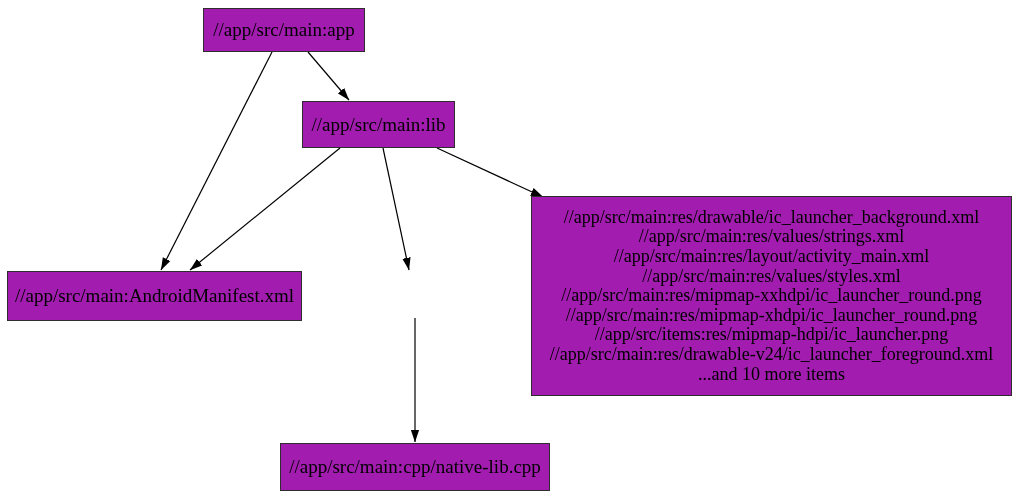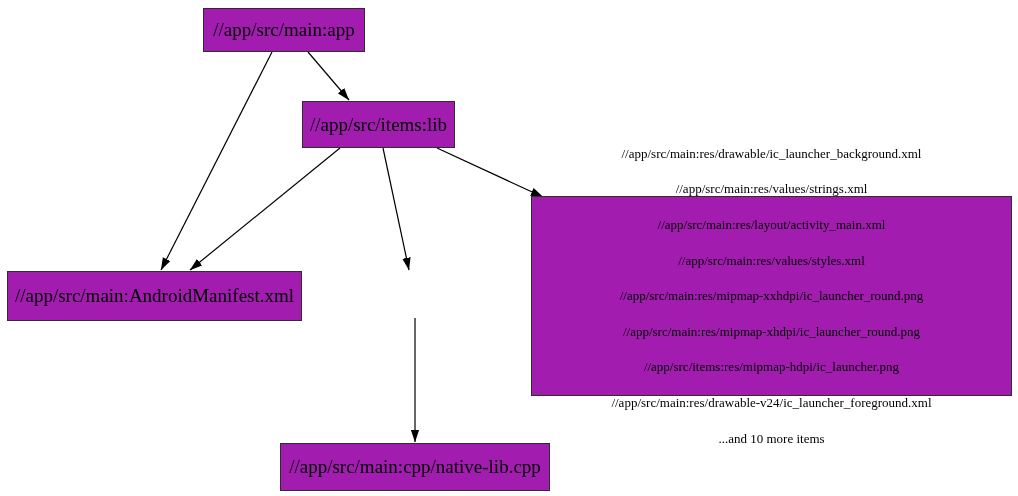--- a/index.html
+++ b/index.html
@@ -35,24 +35,23 @@
     background: #a21caf;
     display: flex;
     align-items: center;
     justify-content: center;
     text-align: center;
     font-size: 19px;
     white-space: nowrap;
   }
   .node-multi {
     flex-direction: column;
-    font-size: 13px;
+    font-size: 18px;
     line-height: 19.6px;
     padding: 3px 6px;
-    gap: 16px;
   }
   #node-app       { left: 203px; top: 8px;   width: 162px; height: 44px; }
   #node-lib       { left: 302px; top: 101px; width: 153px; height: 47px; }
   #node-manifest  { left: 7px;   top: 271px; width: 295px; height: 50px; }
   #node-jni-lib   { left: 325px; top: 271px; width: 182px; height: 47px; }
   #node-resources { left: 531px; top: 196px; width: 481px; height: 200px; }
   #node-cpp       { left: 280px; top: 443px; width: 270px; height: 48px; }
 </style>
 </head>
 <body>
@@ -71,21 +70,21 @@
     <line x1="383" y1="148" x2="409" y2="270" marker-end="url(#arrowhead)"></line>
     <line x1="437" y1="148" x2="543" y2="197" marker-end="url(#arrowhead)"></line>
     <line x1="415" y1="318" x2="415" y2="442" marker-end="url(#arrowhead)"></line>
   </svg>
 
   <div class="node" id="node-app">
     <span>//app/src/main:app</span>
   </div>
 
   <div class="node" id="node-lib">
-    <span>//app/src/items:lib</span>
+    <span>//app/src/main:lib</span>
   </div>
 
   <div class="node" id="node-manifest">
     <span>//app/src/main:AndroidManifest.xml</span>
   </div>
 
 
   <div class="node node-multi" id="node-resources">
     <div>//app/src/main:res/drawable/ic_launcher_background.xml</div>
     <div>//app/src/main:res/values/strings.xml</div>

